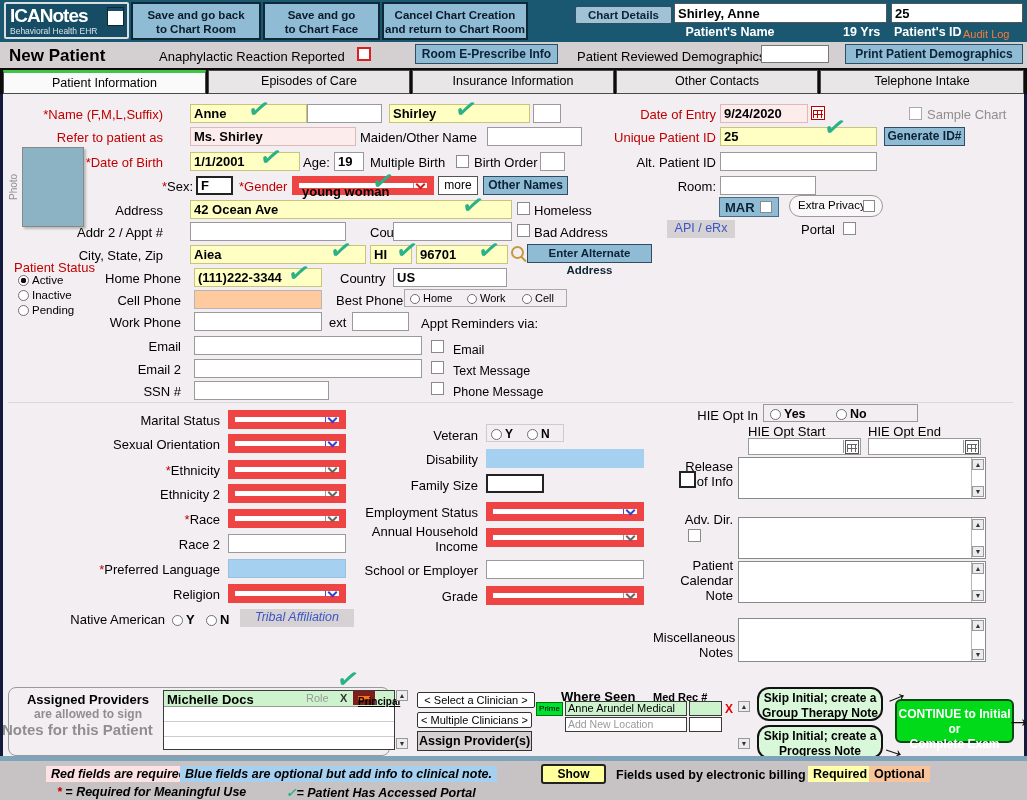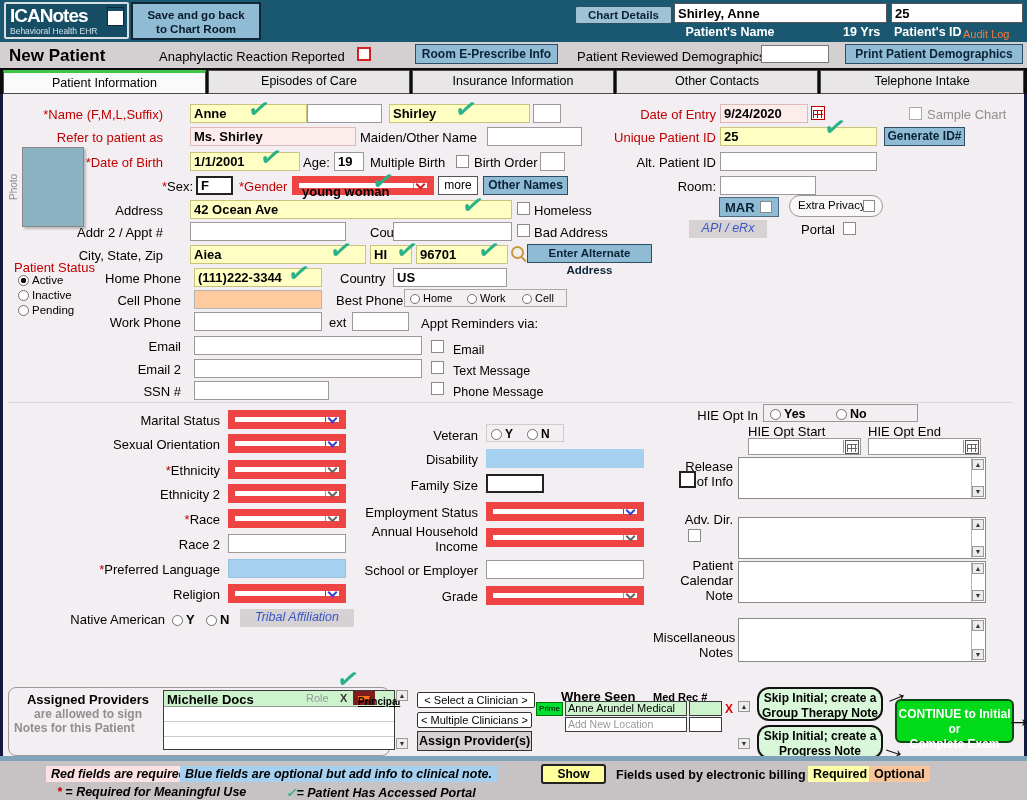--- a/index.html
+++ b/index.html
@@ -66,20 +66,28 @@
   <div style="position:absolute;left:0;top:0;width:1027px;height:42px;background:#1a5770"></div>
   <div style="position:absolute;left:4px;top:2px;width:125px;height:37px;background:#164d65;border:2px solid #d8dfe3;border-radius:2px;box-sizing:border-box;z-index:2">
     <span style="position:absolute;left:4px;top:1px;color:#fff;font:bold 19px 'Liberation Sans',sans-serif;letter-spacing:-1px">ICANotes</span>
     <span style="position:absolute;right:3px;top:3px;width:15px;height:17px;background:#fff;border:1px solid #0a2a3a;box-shadow:inset 0 3px 0 #164d65"></span>
     <span style="position:absolute;left:4px;top:22px;color:#d5e4ec;font-size:8.5px">Behavioral Health EHR</span>
   </div>
   <div class="topbtn" style="left:131px;top:2px;width:130px;height:38px">
     <div>Save and go back</div>
     <div>to Chart Room</div>
   </div>
+  <div class="topbtn" style="left:263px;top:2px;width:117px;height:38px">
+    <div>Save and go</div>
+    <div>to Chart Face</div>
+  </div>
+  <div class="topbtn" style="left:382px;top:2px;width:146px;height:38px">
+    <div>Cancel Chart Creation</div>
+    <div>and return to Chart Room</div>
+  </div>
   <div class="bluebtn" style="left:575px;top:6px;width:97px;height:18px;font-size:11.5px;line-height:16px;border-radius:2px;background:#9fc2d5">Chart Details</div>
   <input class="fld" style="left: 674px; top: 3px; width: 213px; height: 20px; border-color: rgb(85, 85, 85);" value="Shirley, Anne">
   <input class="fld" style="left: 891px; top: 3px; width: 132px; height: 20px; border-color: rgb(85, 85, 85);" value="25">
   <span class="l b" style="left:655px;top:25px;width:150px;text-align:center;color:#fff;font-size:12.5px">Patient's Name</span>
   <span class="l b" style="left:843px;top:25px;color:#fff;font-size:12.5px">19 Yrs</span>
   <span class="l b" style="left:894px;top:25px;color:#fff;font-size:12.5px">Patient's ID</span>
   <span class="l" style="left:963px;top:28px;color:#f47c3c;font-size:11px">Audit Log</span>
 
   <div style="position:absolute;left:0;top:42px;width:1027px;height:26px;background:#d4d0d2"></div>
   <span class="l b" style="left:9px;top:46px;font-size:17px">New Patient</span>
@@ -161,21 +169,21 @@
     <span class="l" style="left:8px;top:3px;font-size:11.5px">Extra Privacy</span>
     <span class="cb" style="left:73px;top:4px;width:12px;height:12px"></span>
   </div>
 
   <span class="l r" style="left:0;top:225px;width:163px">Addr 2 / Appt #</span>
   <input class="fld" style="left: 190px; top: 222px; width: 156px;">
   <span class="l" style="left:370px;top:225px">County</span>
   <input class="fld" style="left: 393px; top: 222px; width: 119px;">
   <span class="cb" style="left:517px;top:224px"></span>
   <span class="l" style="left:534px;top:225px">Bad Address</span>
-  <div style="position:absolute;left:689px;top:220px;width:78px;height:18px;background:#d6d2d4;color:#3b55c6;font-style:italic;font-size:12.5px;text-align:center;line-height:17px">API / eRx</div>
+  <div style="position:absolute;left:667px;top:220px;width:68px;height:18px;background:#d6d2d4;color:#3b55c6;font-size:12.5px;text-align:center;line-height:17px">API / eRx</div>
   <span class="l" style="left:801px;top:222px">Portal</span>
   <span class="cb" style="left:843px;top:222px"></span>
 
   <span class="l r" style="left:0;top:248px;width:163px">City, State, Zip</span>
   <input class="fld yel" style="left: 190px; top: 245px; width: 176px;" value="Aiea">
   <span class="ck" style="left:330px;top:235px">✓</span>
   <input class="fld yel" style="left: 370px; top: 245px; width: 42px;" value="HI">
   <span class="ck" style="left:396px;top:235px">✓</span>
   <input class="fld yel" style="left: 416px; top: 245px; width: 92px;" value="96701">
   <span class="ck" style="left:478px;top:235px">✓</span>
@@ -347,21 +355,21 @@
   <span class="l r" style="left:653px;top:645px;width:80px">Notes</span>
   <div class="ta" style="left:738px;top:618px;width:248px;height:44px">
     <span class="track"></span>
     <span class="sbtn" style="right:1px;top:1px">▲</span>
     <span class="sbtn" style="right:1px;bottom:1px">▼</span>
   </div>
 
   <div style="position:absolute;left:8px;top:687px;width:382px;height:69px;border:1px solid #999;border-radius:8px;box-sizing:border-box"></div>
   <span class="l b" style="left:14px;top:692px;width:148px;text-align:center;font-size:13px">Assigned Providers</span>
   <span class="l b gray" style="left:14px;top:707px;width:148px;text-align:center;font-size:12px">are allowed to sign</span>
-  <span class="l b gray" style="left:14px;top:721px;width:148px;text-align:left;font-size:12px">Notes for this Patient</span>
+  <span class="l b gray" style="left:2px;top:721px;width:148px;text-align:right;font-size:15px">Notes for this Patient</span>
   <span class="ck" style="left:337px;top:664px">✓</span>
   <div style="position:absolute;left:163px;top:690px;width:232px;height:60px;border:1px solid #3a3a3a;background:#fff;box-sizing:border-box">
     <div style="position:absolute;left:0;top:0;width:230px;height:15px;background:#cdf3cd;border-bottom:1px solid #9a9a9a">
       <span class="l b" style="left:3px;top:1px;font-size:13px">Michelle Docs</span>
       <span class="l" style="left:142px;top:1px;font-size:11px;color:#999">Role</span>
       <span class="l b" style="left:176px;top:1px;font-size:11px;color:#333">X</span>
       <span style="position:absolute;left:189px;top:0px;width:22px;height:14px;background:#f97316;border:5px solid #7f1d1d;box-sizing:border-box;font:bold 10px/12px 'Liberation Sans',sans-serif;text-align:center;text-decoration:underline">Principal</span>
     </div>
     <div style="position:absolute;left:0;top:16px;width:230px;height:14px;border-bottom:1px solid #ccc"></div>
     <div style="position:absolute;left:0;top:31px;width:230px;height:14px;border-bottom:1px solid #ccc"></div>

